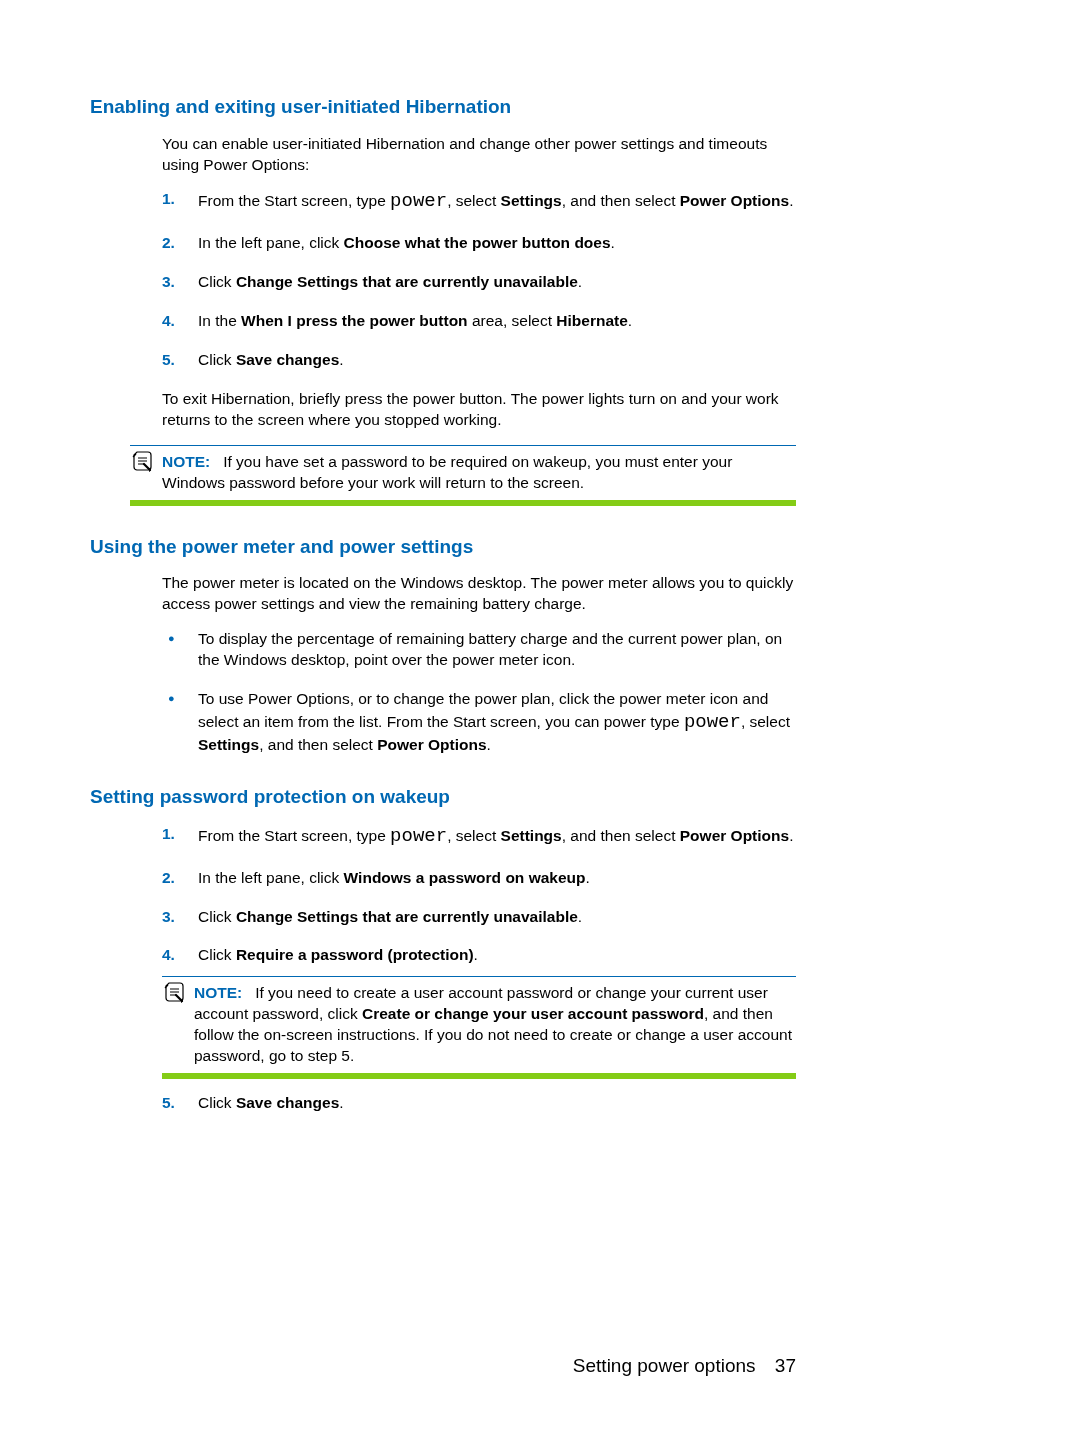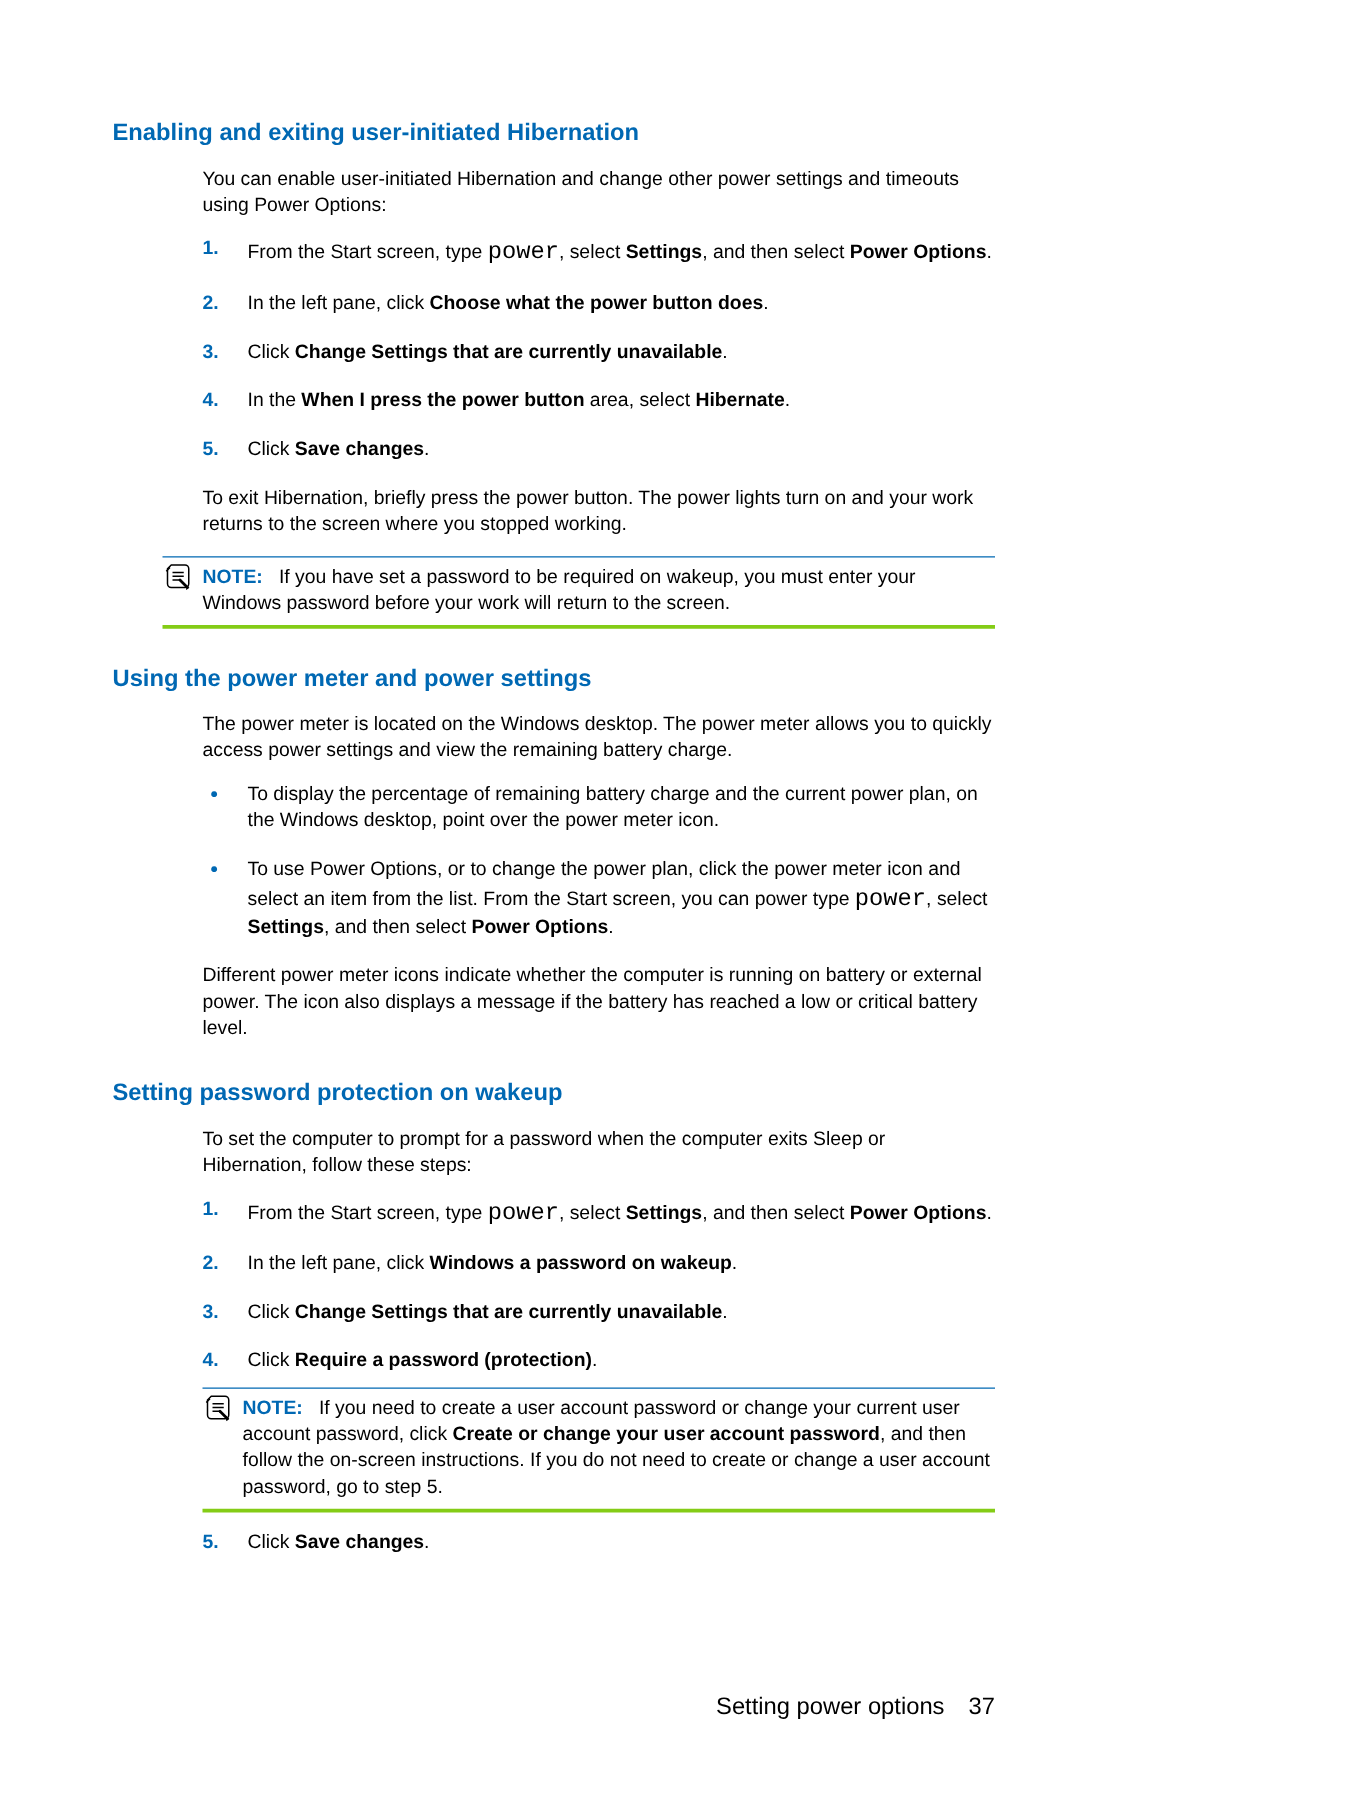--- a/index.html
+++ b/index.html
@@ -67,21 +67,21 @@
     top: 2px;
     color: #0068b3;
     font-size: 11px;
   }
   code.mono {
     font-family: "Courier New", monospace;
     font-size: 19px;
   }
   .note-box {
     border-top: 1px solid #0068b3;
-    border-bottom: 3px solid #84cc16;
+    border-bottom: 6px solid #84cc16;
     padding: 6px 0 6px 0;
     margin: 0 0 14px 0;
     position: relative;
   }
   .note-box .note-body {
     padding-left: 32px;
   }
   .note-box .note-label {
     color: #0068b3;
     font-weight: bold;
@@ -162,27 +162,25 @@
 
     <ul class="bul">
       <li>
         <span>To display the percentage of remaining battery charge and the current power plan, on the Windows desktop, point over the power meter icon.</span>
       </li>
       <li>
         <span>To use Power Options, or to change the power plan, click the power meter icon and select an item from the list. From the Start screen, you can power type </span><code class="mono">power</code><span>, select </span><b>Settings</b><span>, and then select </span><b>Power Options</b><span>.</span>
       </li>
     </ul>
 
-    <p>Different power meter icons indicate whether the computer is running on battery or external power. The icon also displays a message if the battery has reached a low or critical battery level.</p>
   </div>
 
   <div class="h3 wide">Setting password protection on wakeup</div>
 
   <div class="indent">
-    <p>To set the computer to prompt for a password when the computer exits Sleep or Hibernation, follow these steps:</p>
 
     <ol class="num">
       <li>
         <span class="num-label">1.</span>
         <span>From the Start screen, type </span><code class="mono">power</code><span>, select </span><b>Settings</b><span>, and then select </span><b>Power Options</b><span>.</span>
       </li>
       <li>
         <span class="num-label">2.</span>
         <span>In the left pane, click </span><b>Windows a password on wakeup</b><span>.</span>
       </li>

